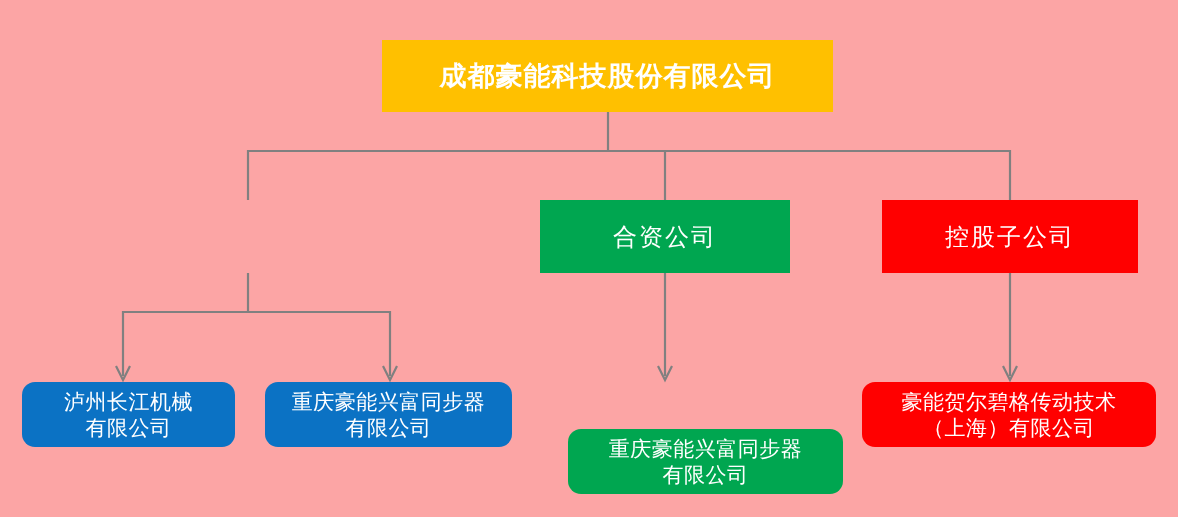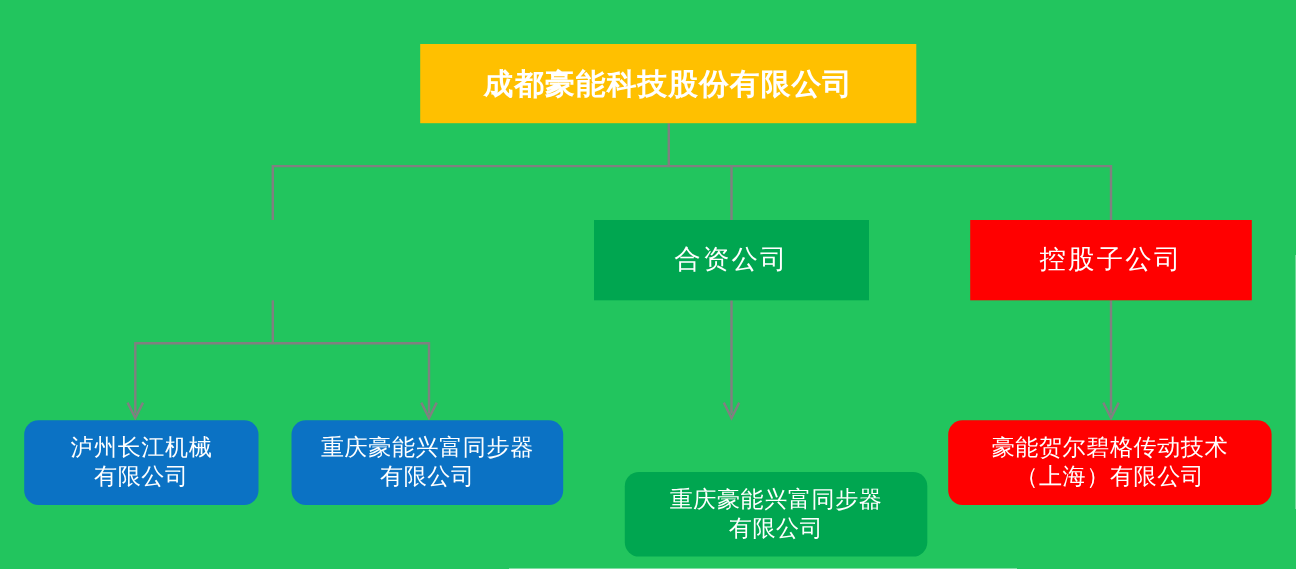--- a/index.html
+++ b/index.html
@@ -7,21 +7,21 @@
     padding: 0;
     background: #ffffff;
   }
   body {
     font-family: "Liberation Sans", "DejaVu Sans", sans-serif;
   }
   #org-chart {
     position: relative;
     width: 1178px;
     height: 517px;
-    background: #22c55e;
+    background: #fca5a5;
     overflow: hidden;
   }
   .connector-layer {
     position: absolute;
     left: 0;
     top: 0;
     width: 1178px;
     height: 517px;
     pointer-events: none;
   }
@@ -64,21 +64,21 @@
     width: 250px;
     background: #00a650;
   }
   .node-l2-jv {
     left: 882px;
     width: 256px;
     background: #ff0000;
   }
   .node-leaf {
     top: 382px;
-    height: 77px;
+    height: 65px;
     border-radius: 13px;
     font-size: 21px;
     padding: 0 23px;
   }
   .leaf-changjiang {
     left: 22px;
     width: 213px;
     background: #0b72c4;
   }
   .leaf-haoneng-chuandong {

